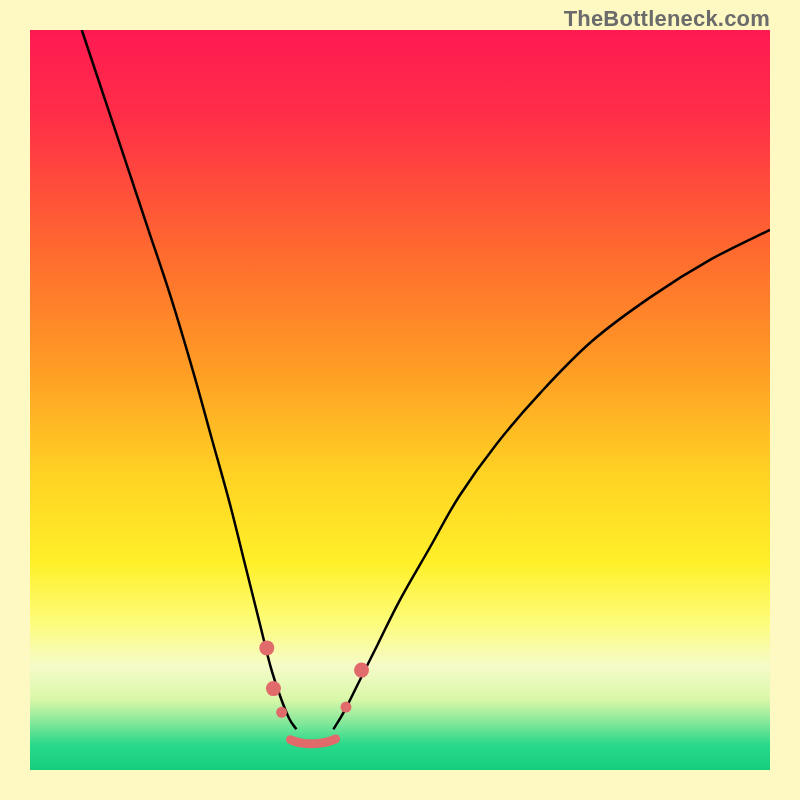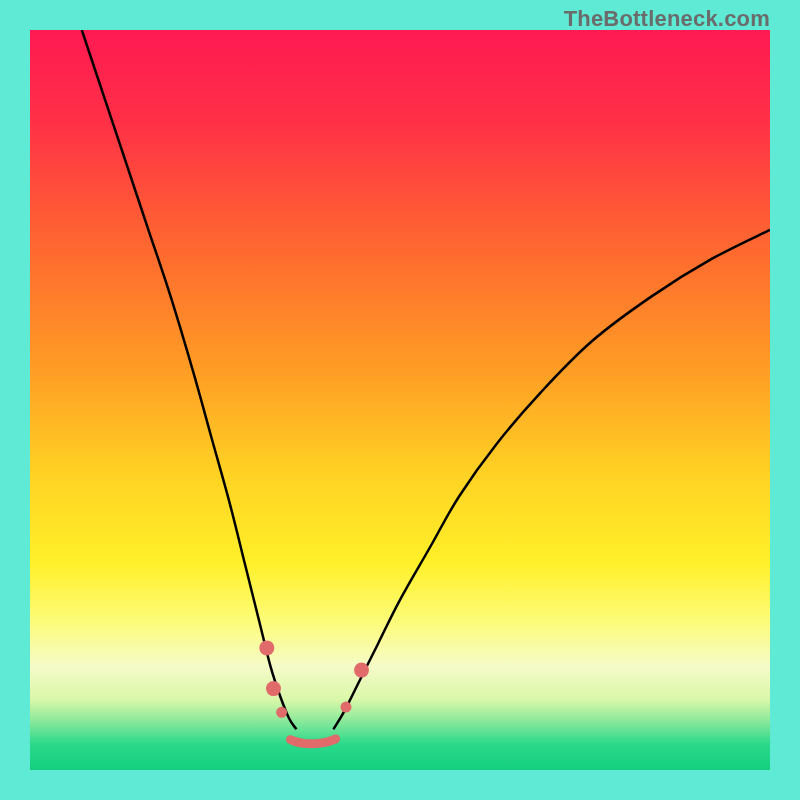--- a/index.html
+++ b/index.html
@@ -9,21 +9,21 @@
     height: 800px;
     background: #000;
     overflow: hidden;
   }
   .frame {
     position: absolute;
     top: 0;
     left: 0;
     width: 800px;
     height: 800px;
-    background: #5eead4;
+    background: #fef9c3;
   }
   .plot-area {
     position: absolute;
     left: 30px;
     top: 30px;
     width: 740px;
     height: 740px;
     overflow: hidden;
   }
   .gradient {

